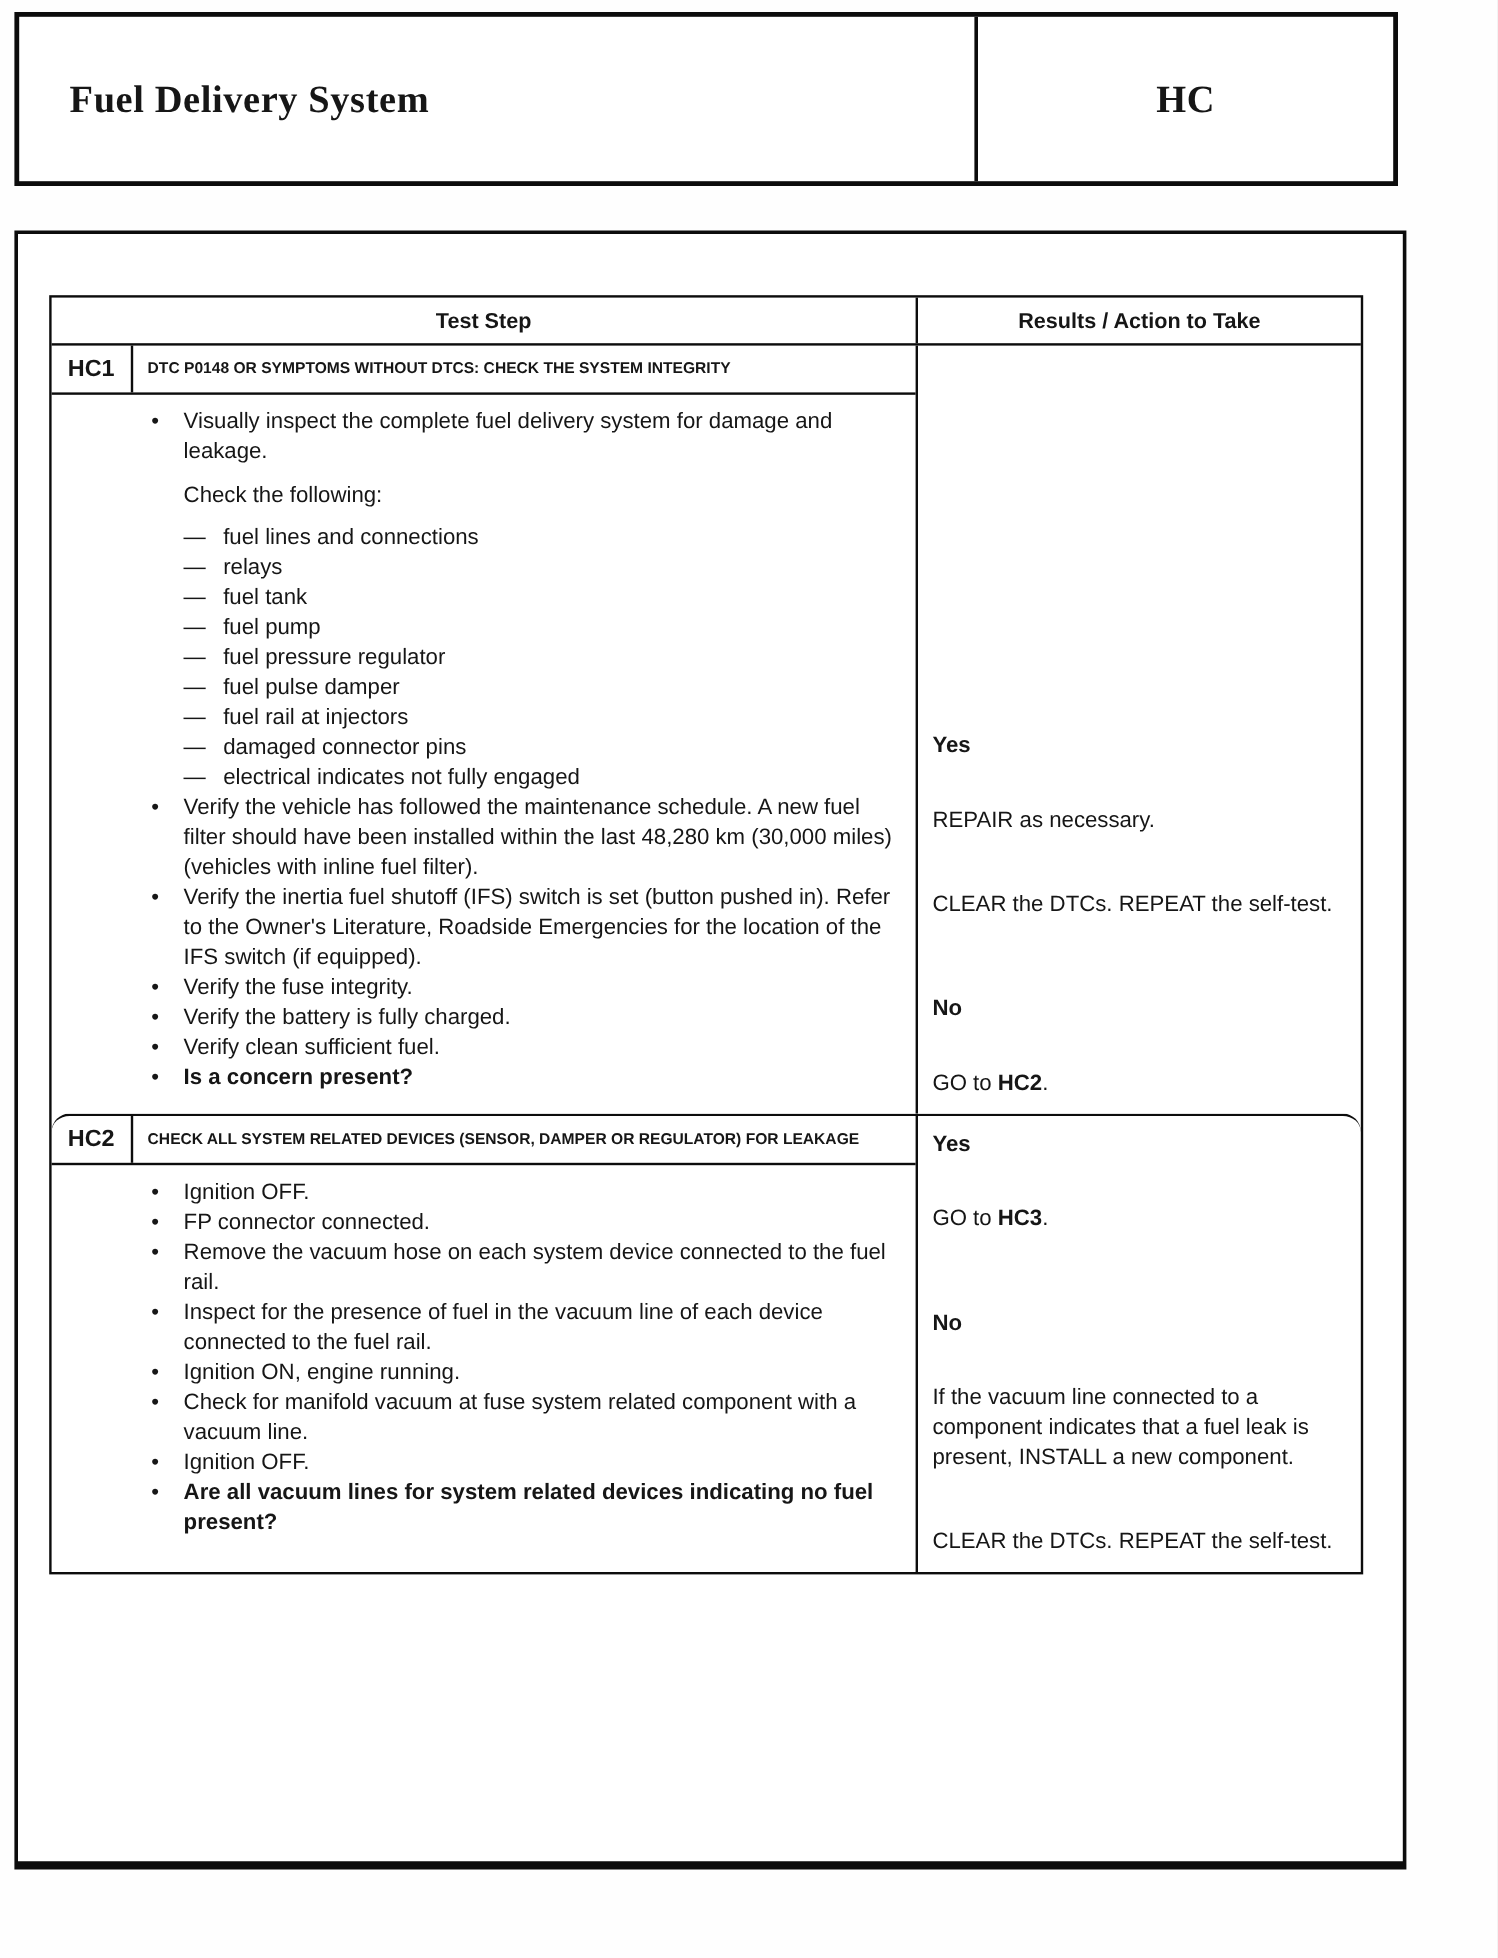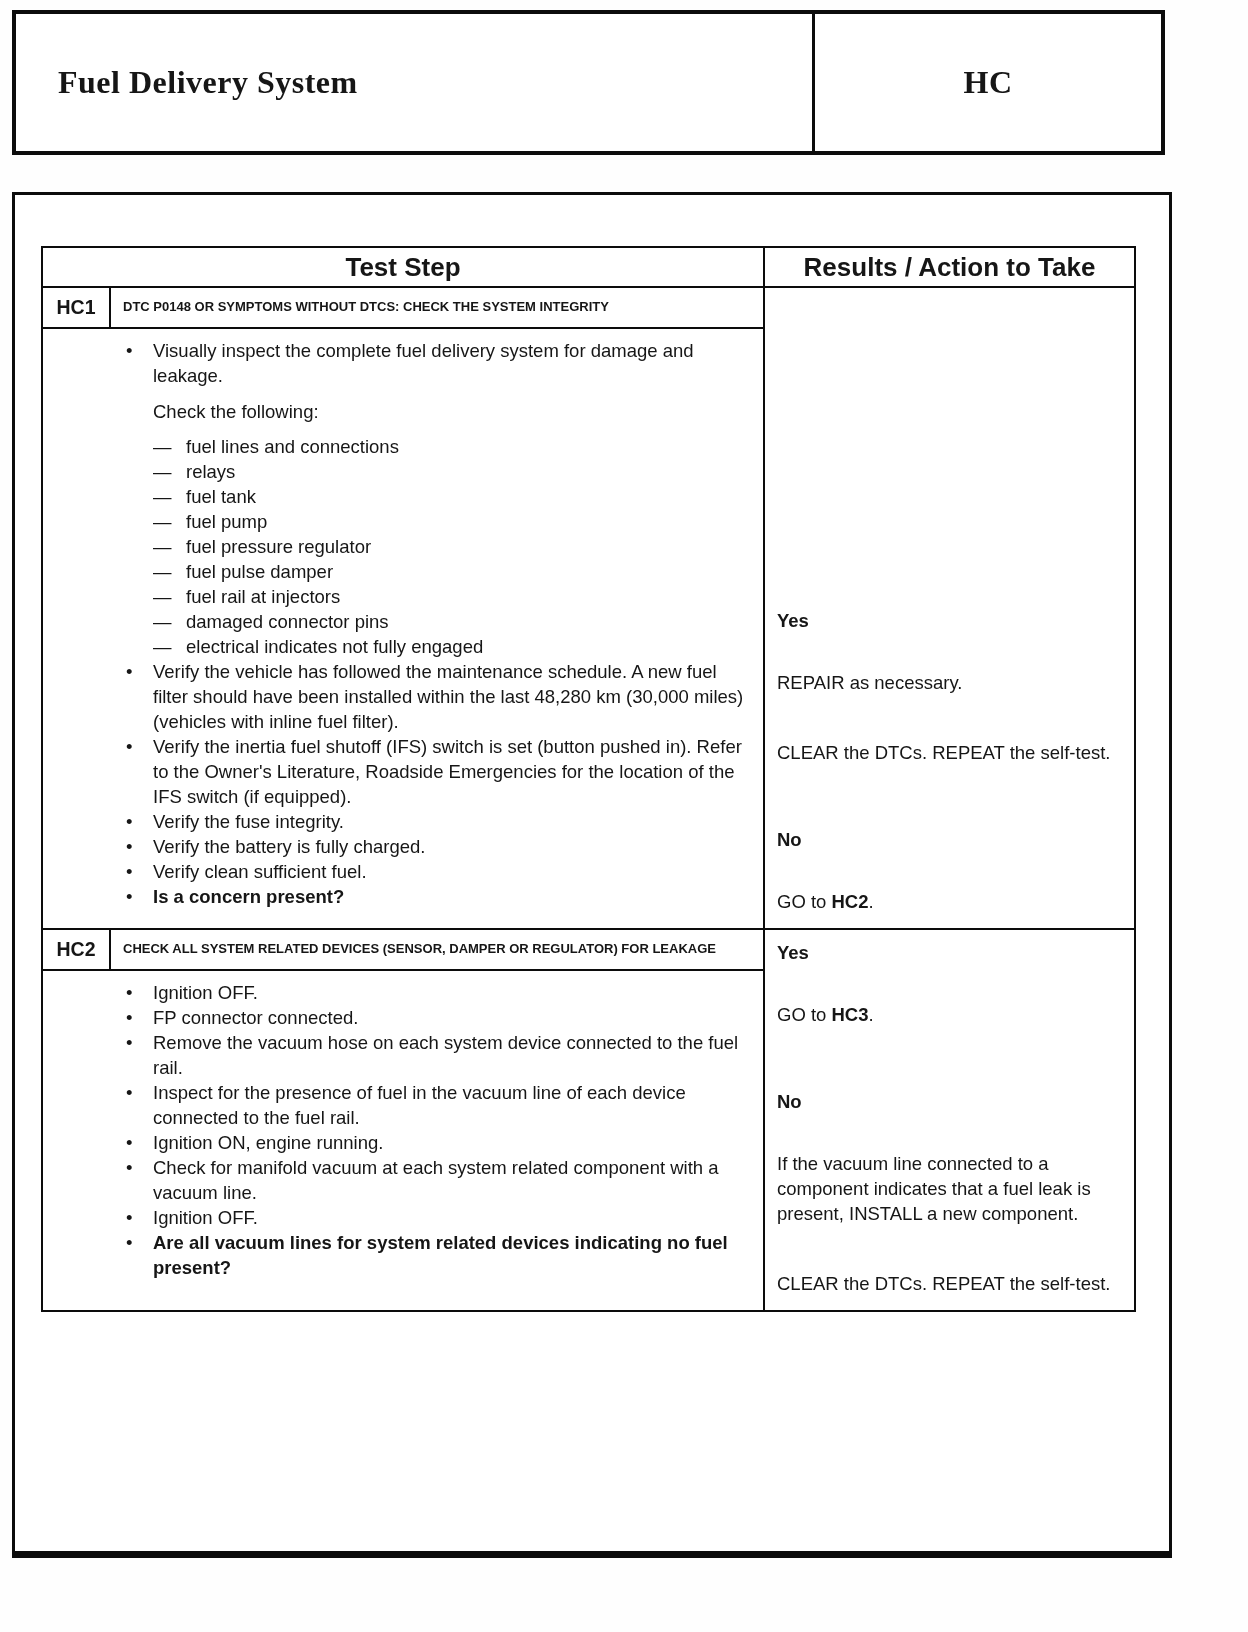--- a/index.html
+++ b/index.html
@@ -60,29 +60,29 @@
     left: 26px; top: 51px;
     width: 1095px;
     border: 2px solid #0c0c0c;
     box-sizing: border-box;
     font-size: 18.5px;
     line-height: 25px;
   }
   .thead { display: flex; border-bottom: 2px solid #0c0c0c; }
   .th {
     font-weight: 700;
-    font-size: 26px;
+    font-size: 18px;
     text-align: center;
     padding: 7px 4px 6px;
     box-sizing: border-box;
   }
   .th-step { width: 722px; border-right: 2px solid #0c0c0c; }
   .th-results { flex: 1; border-radius: 13px; }
 
-  .trow { display: flex; }
+  .trow { display: flex; border-radius: 15px; }
   .trow + .trow { border-top: 2px solid #0c0c0c; }
   .tleft {
     width: 722px;
     border-right: 2px solid #0c0c0c;
     box-sizing: border-box;
     display: flex;
     flex-direction: column;
   }
   .tright {
     flex: 1;
@@ -261,21 +261,21 @@
             <div class="item">
                 <span class="marker">•</span>
                 <span class="txt">Inspect for the presence of fuel in the vacuum line of each device connected to the fuel rail.</span>
               </div>
             <div class="item">
                 <span class="marker">•</span>
                 <span class="txt">Ignition ON, engine running.</span>
               </div>
             <div class="item">
                 <span class="marker">•</span>
-                <span class="txt">Check for manifold vacuum at each system related component with a vacuum line.</span>
+                <span class="txt">Check for manifold vacuum at fuse system related component with a vacuum line.</span>
               </div>
             <div class="item">
                 <span class="marker">•</span>
                 <span class="txt">Ignition OFF.</span>
               </div>
             <div class="item item-bold">
                 <span class="marker">•</span>
                 <span class="txt">Are all vacuum lines for system related devices indicating no fuel present?</span>
               </div>
           </div>

